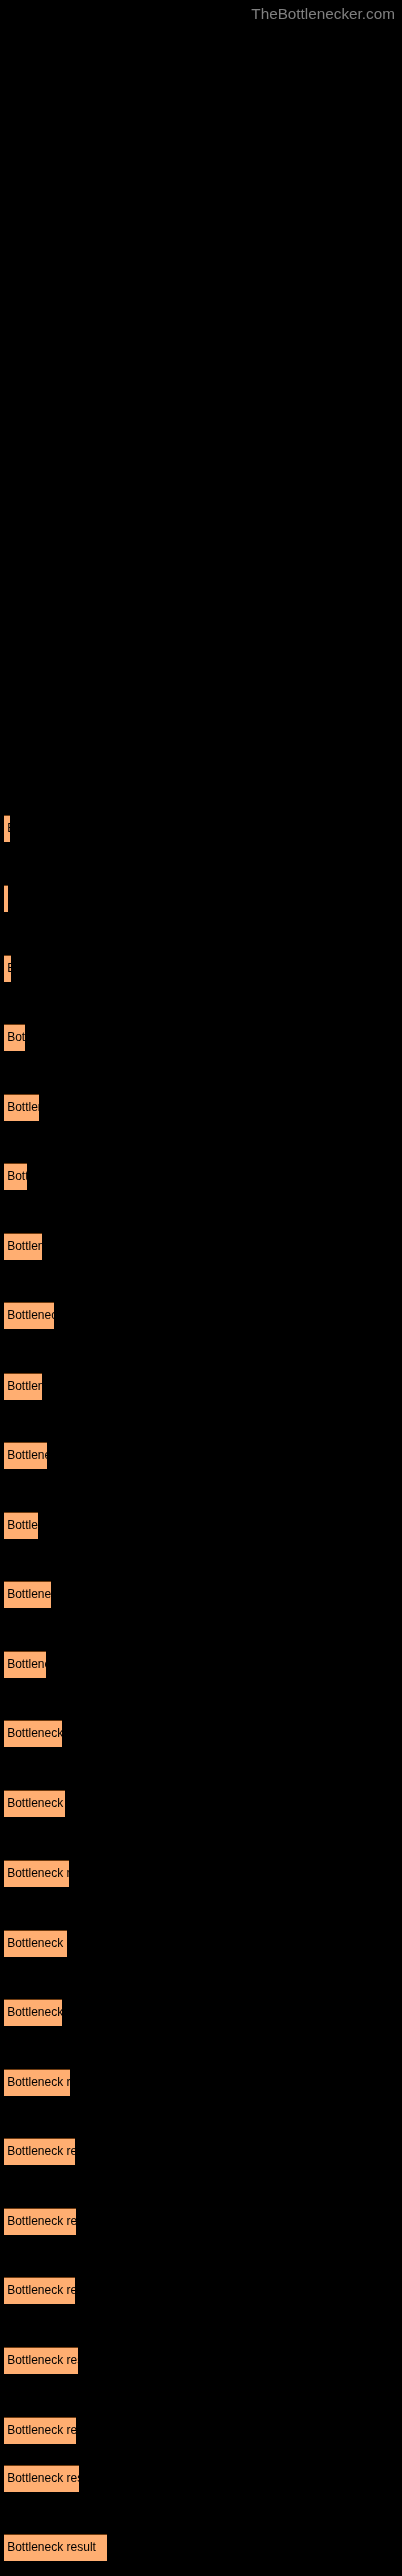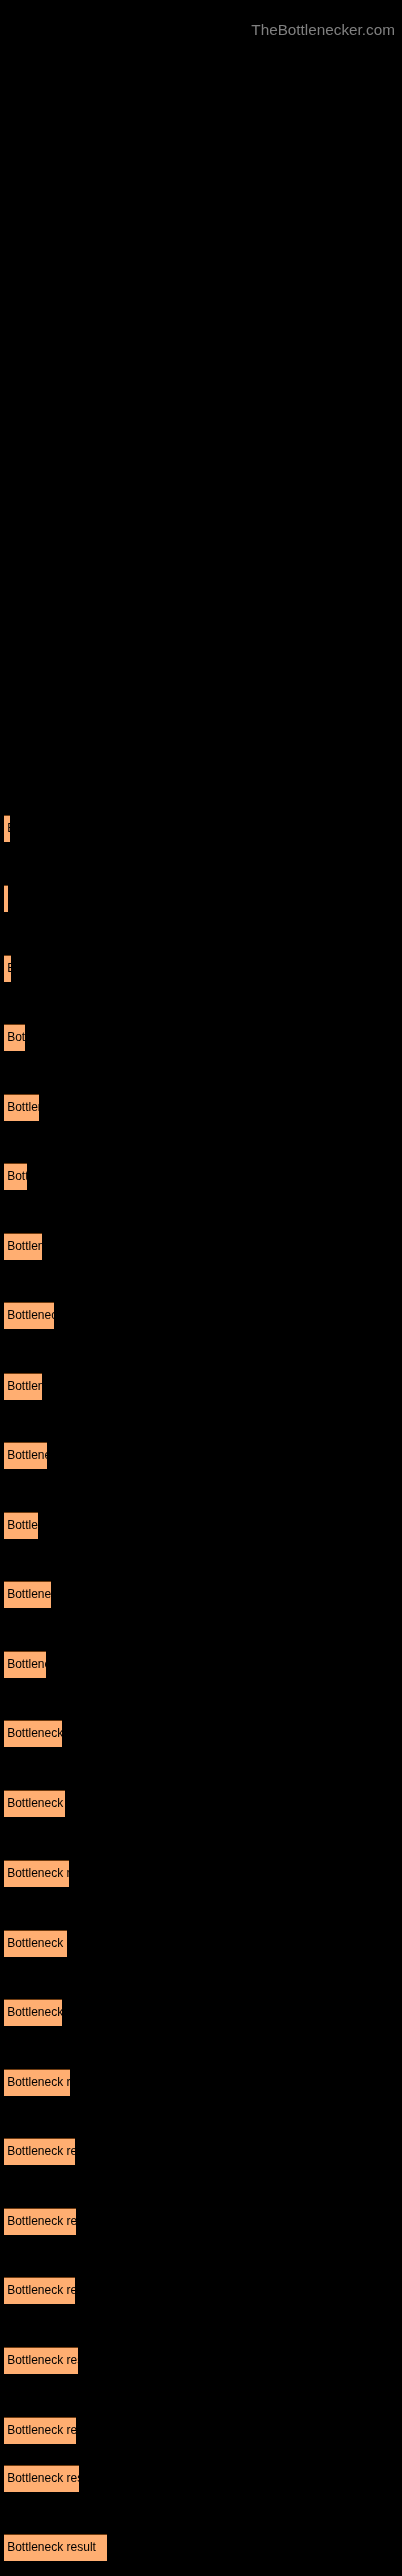--- a/index.html
+++ b/index.html
@@ -27,21 +27,20 @@
   .site-title {
     position: absolute;
     right: 8px;
     top: 4.8px;
     font-size: 15.3px;
     line-height: 17.7px;
     color: #808080;
     font-family: "Liberation Sans", sans-serif;
     letter-spacing: 0px;
     white-space: nowrap;
-    margin-top: 16px;
   }
   .bars-layer {
     position: absolute;
     left: 0;
     top: 0;
     width: 403px;
     height: 2576px;
   }
   .bar {
     position: absolute;

